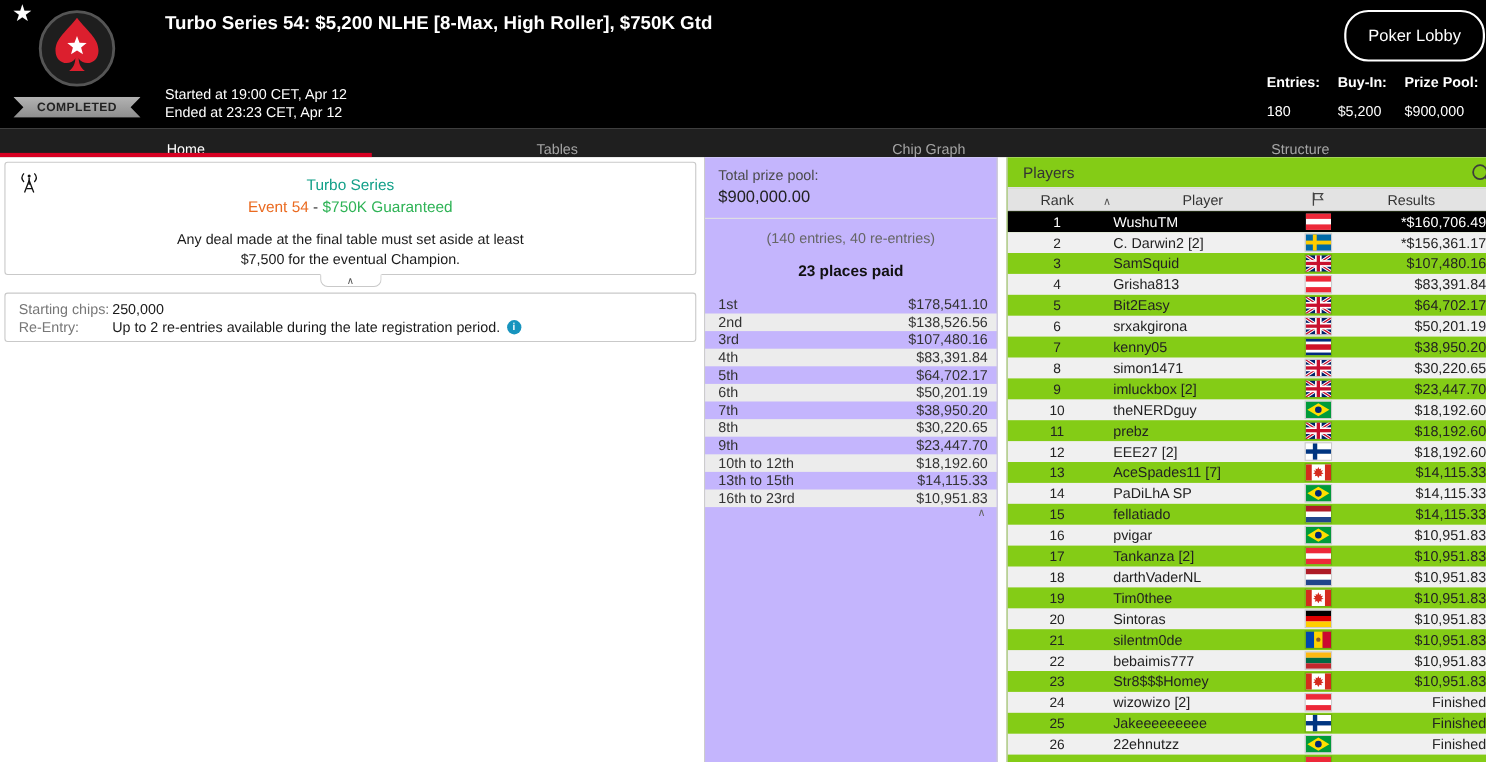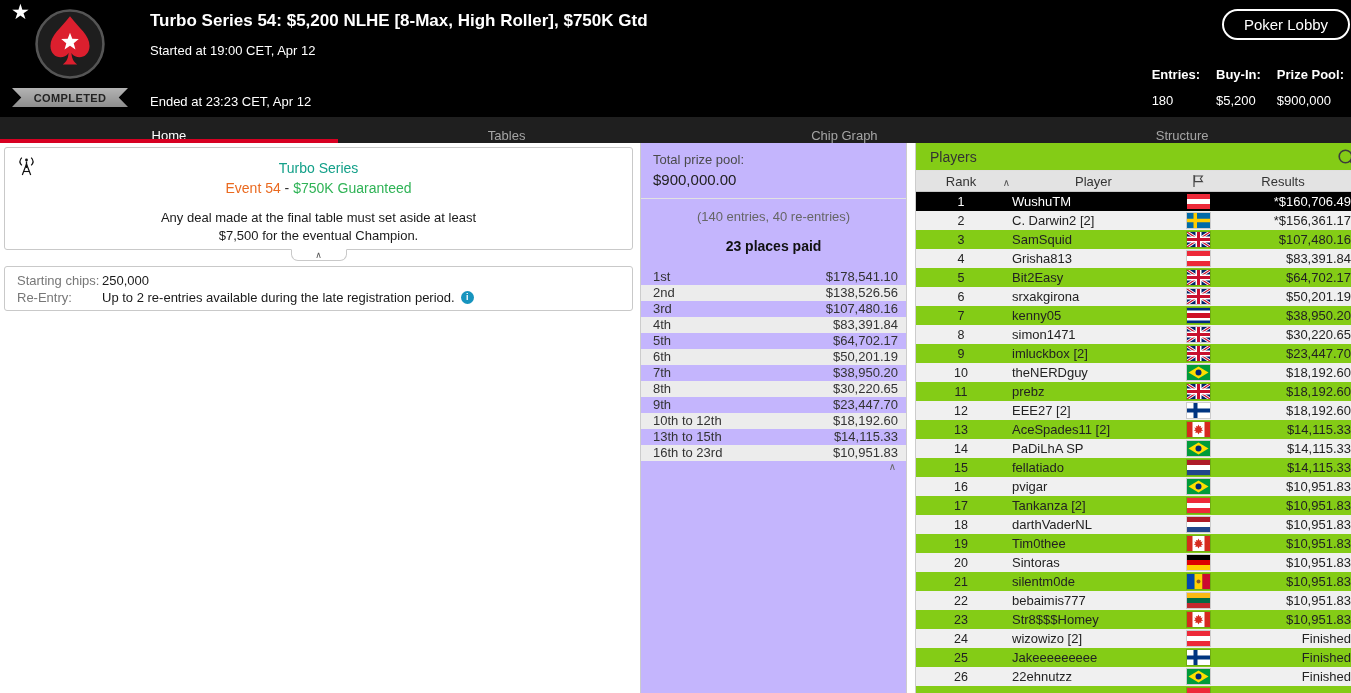--- a/index.html
+++ b/index.html
@@ -16,24 +16,24 @@
   .fav-star { position:absolute; left:11px; top:0px; font-size:21px; color:#fff; cursor:pointer; }
   .logo { position:absolute; left:34px; top:8px; width:72px; height:72px; }
   .ribbon {
     position:absolute; left:12px; top:88px; width:116px; height:19px;
     background:linear-gradient(#b3b3b3,#8d8d8d); color:#222;
     font-size:11px; font-weight:bold; letter-spacing:.4px;
     display:flex; align-items:center; justify-content:center;
     clip-path:polygon(0 0,100% 0,92% 50%,100% 100%,0 100%,8% 50%);
   }
   .t-title { position:absolute; left:150px; top:11px; font-size:17px; font-weight:bold; }
-  .t-started { position:absolute; left:150px; top:43px; font-size:13px; }
+  .t-started { position:absolute; left:150px; top:78px; font-size:13px; }
   .t-ended { position:absolute; left:150px; top:94px; font-size:13px; }
   .lobby-btn {
-    position:absolute; left:1222px; top:9px; width:128px; height:31px;
+    position:absolute; left:1222px; top:9px; width:128px; height:47px;
     border:2px solid #fff; border-radius:22px; background:transparent;
     color:#fff; font-size:15px; font-family:inherit; cursor:pointer;
   }
   .stats { position:absolute; right:7px; top:67px; display:flex; gap:16px; }
   .stat { display:flex; flex-direction:column; align-items:flex-start; }
   .stat .lbl { font-size:13px; font-weight:bold; }
   .stat .val { font-size:13px; margin-top:11px; }
 
   
   .tabs { position:absolute; top:117px; left:0; width:1351px; height:26px; background:#1f1f1f; display:flex; }
@@ -447,21 +447,21 @@
               <svg width="23" height="15" viewBox="0 0 23 15">
                 <rect width="23" height="15" fill="#fff"></rect>
                 <rect x="6.5" width="4" height="15" fill="#003580"></rect>
                 <rect y="5.5" width="23" height="4" fill="#003580"></rect>
               </svg>
             </div>
             <div class="c-res">$18,192.60</div>
           </div>
           <div class="prow2">
             <div class="c-rank">13</div>
-            <div class="c-name">AceSpades11 [2]</div>
+            <div class="c-name">AceSpades11 [7]</div>
             <div class="c-flag">
               <svg width="23" height="15" viewBox="0 0 23 15">
                 <rect width="23" height="15" fill="#fff"></rect>
                 <rect width="5.5" height="15" fill="#D52B1E"></rect>
                 <rect x="17.5" width="5.5" height="15" fill="#D52B1E"></rect>
                 <polygon points="11.5,2.5 12.4,4.6 14.1,3.9 13.6,5.9 15.8,5.6 14.4,7.3 16.3,8.4 14.1,9.1 14.7,11 12.6,10.4 11.5,12.5 10.4,10.4 8.3,11 8.9,9.1 6.7,8.4 8.6,7.3 7.2,5.6 9.4,5.9 8.9,3.9 10.6,4.6" fill="#D52B1E"></polygon>
               </svg>
             </div>
             <div class="c-res">$14,115.33</div>
           </div>

